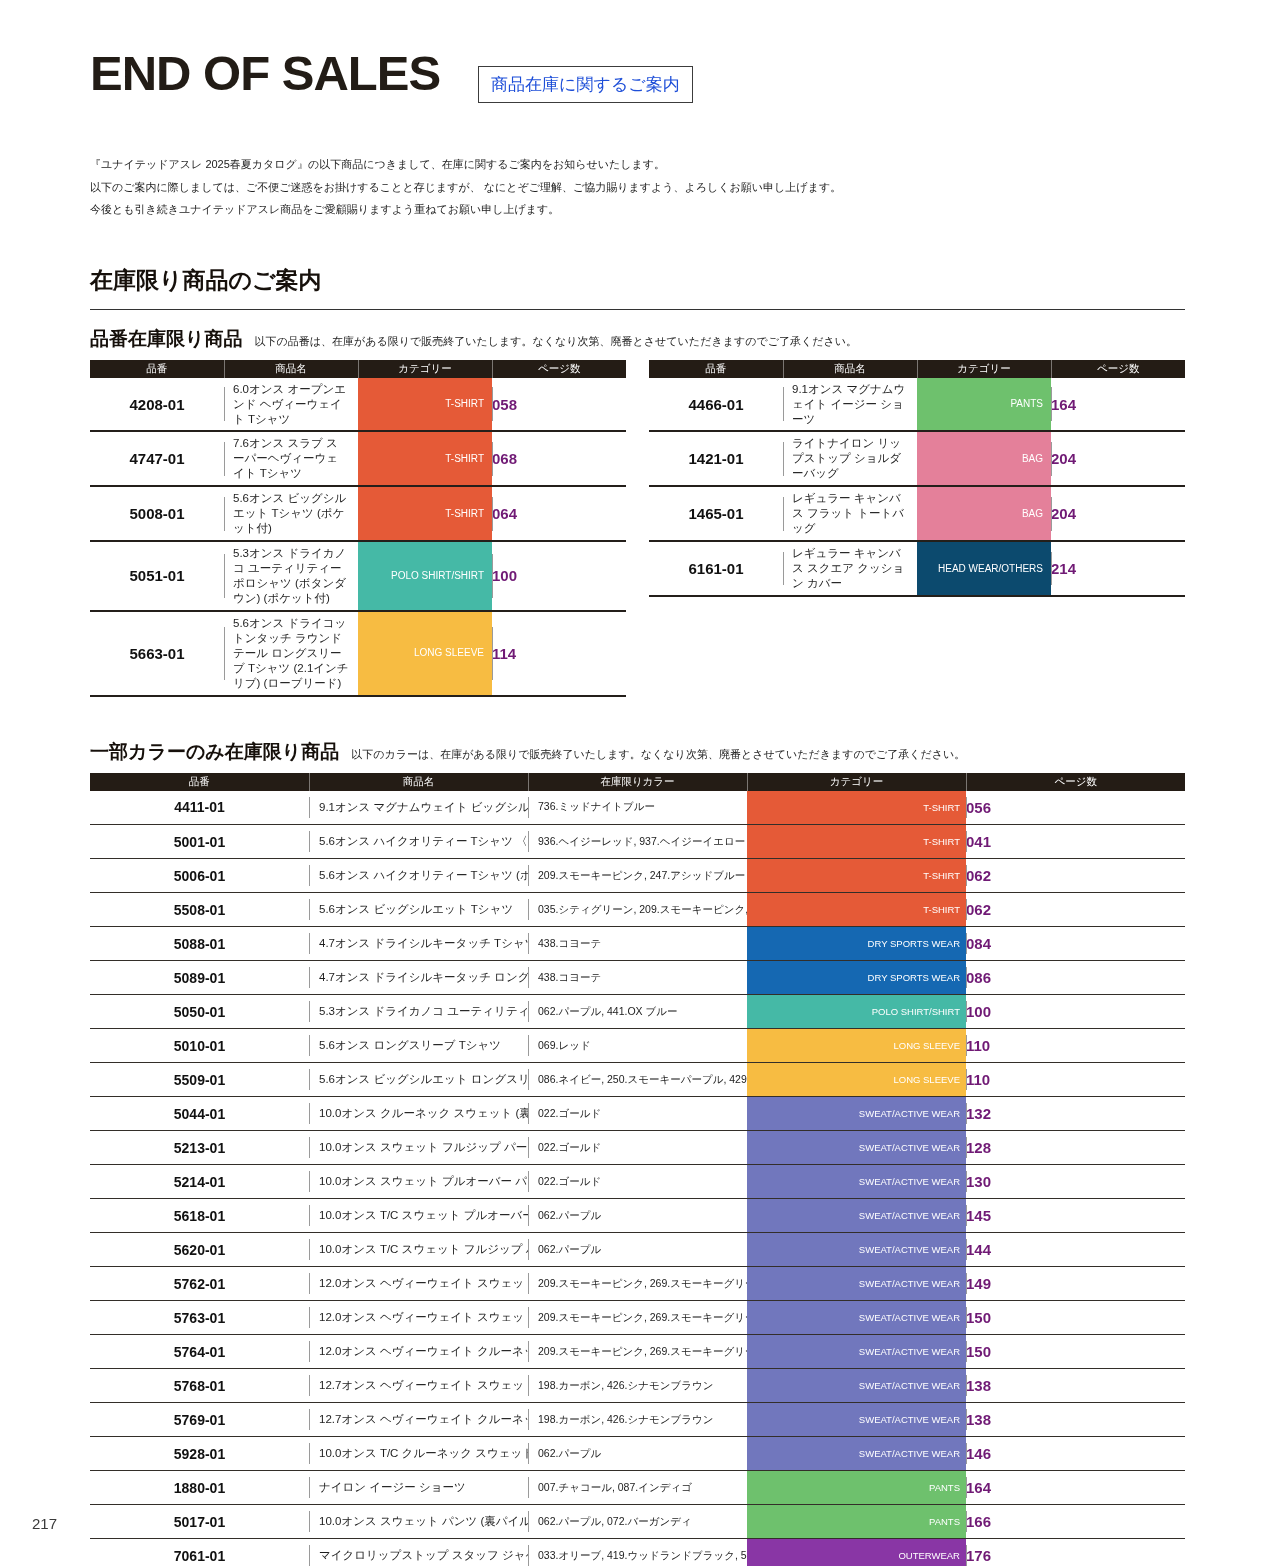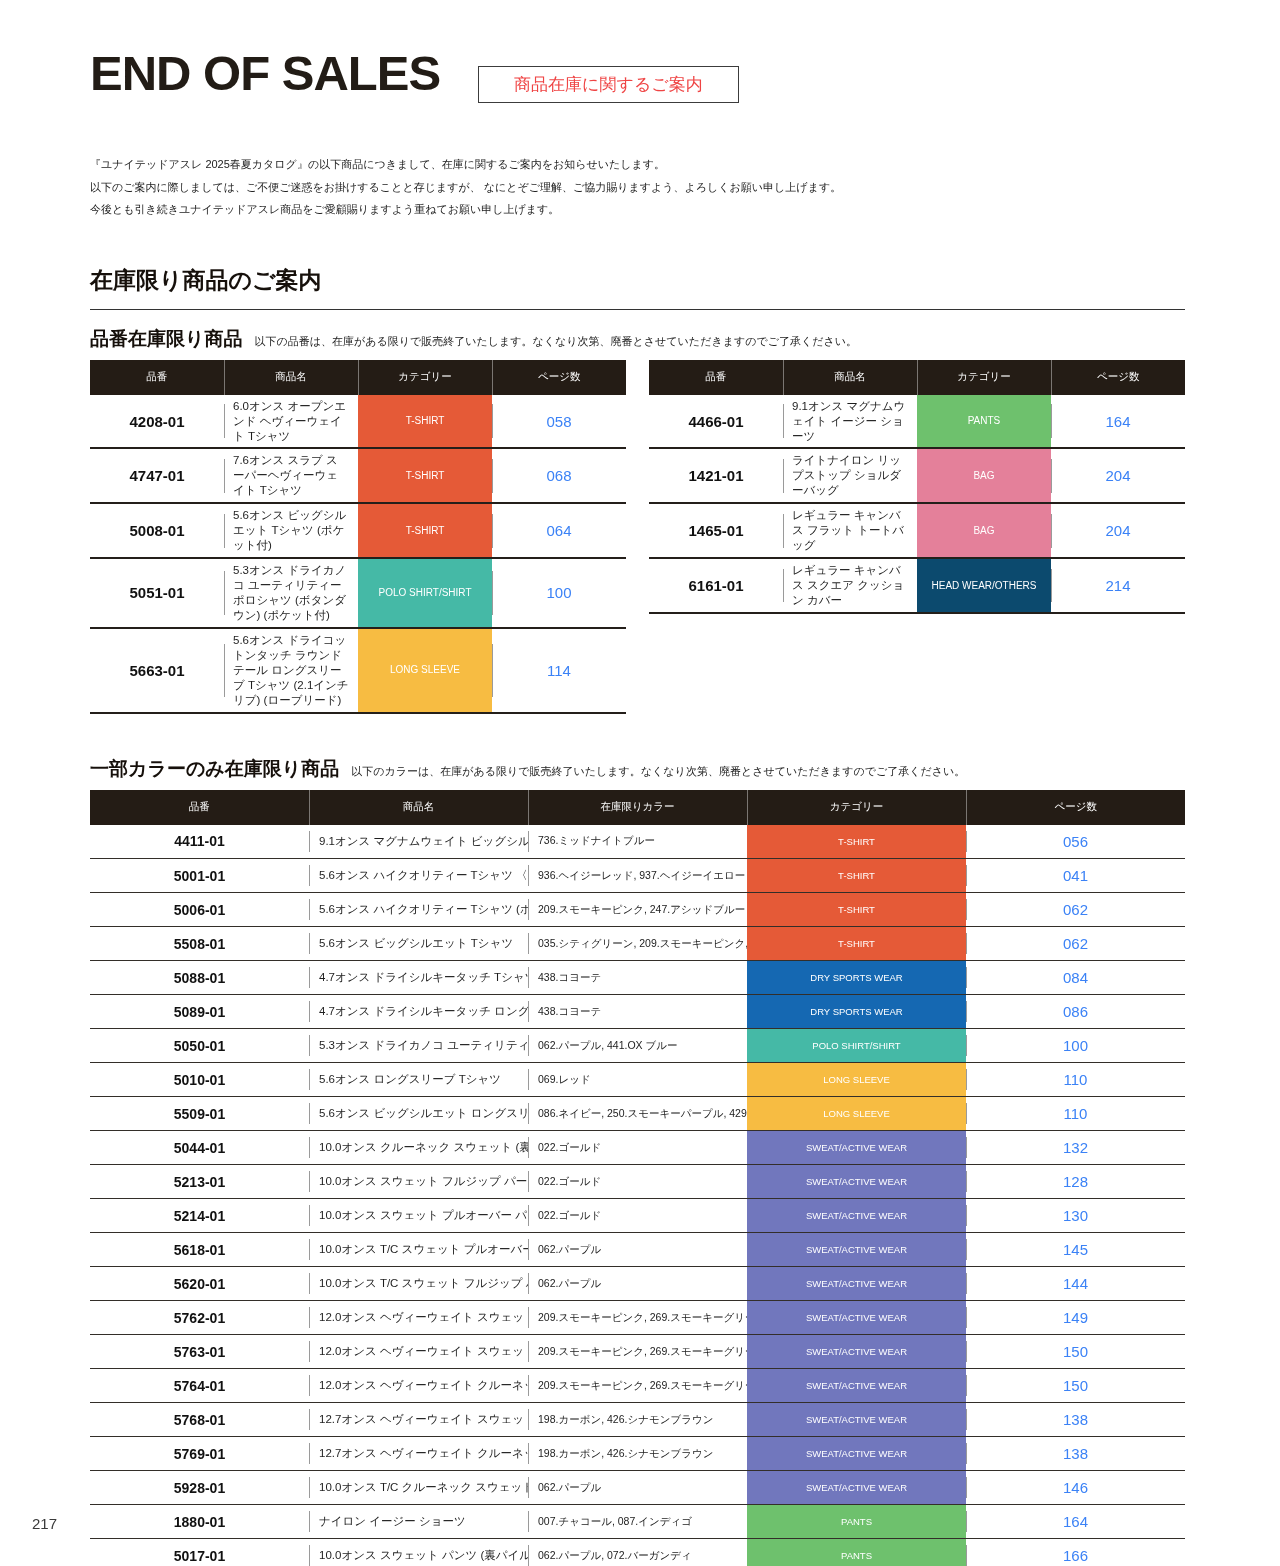--- a/index.html
+++ b/index.html
@@ -11,55 +11,55 @@
   }
   .content { padding:44px 95px 0 90px; }
 
   
   .hdr { display:flex; align-items:center; gap:38px; }
   .hdr h1 {
     font-size:49px; font-weight:bold; letter-spacing:-1px;
     color:#221c16; line-height:1;
   }
   .title-box {
-    border:1px solid #3c3c3c; padding:6px 35px; font-size:17px;
-    color:#ef4444; white-space:nowrap; margin-top:22px;
+    border:1px solid #3c3c3c; padding:6px 12px; font-size:17px;
+    color:#1d4ed8; white-space:nowrap; margin-top:22px;
   }
 
   
   .intro { margin-top:50px; font-size:11px; line-height:2.05; color:#222; }
 
   
   .section-title {
     margin-top:44px; font-size:23px; font-weight:bold; color:#16100b;
     padding-bottom:13px; border-bottom:1px solid #333;
   }
 
   
   .subhead { display:flex; align-items:baseline; gap:12px; margin-top:16px; }
   .subhead h3 { font-size:19px; font-weight:bold; color:#16100b; white-space:nowrap; }
   .subhead .note { font-size:11px; color:#222; }
 
   
   table { border-collapse:collapse; table-layout:fixed; }
   thead th {
     background:#241c15; color:#fff; font-weight:normal; font-size:10.5px;
-    height:35px; text-align:center; vertical-align:middle;
+    height:18px; text-align:center; vertical-align:middle;
   }
   thead th + th { border-left:1px solid rgba(255,255,255,.4); }
   tbody td { vertical-align:middle; }
   td.tick { position:relative; }
   td.tick::before {
     content:""; position:absolute; left:0; top:18%; height:64%;
     width:1px; background:#9a9a9a;
   }
   .c-code { text-align:center; font-weight:bold; color:#111; }
   .c-name { line-height:1.3; color:#1e1e1e;margin-left:48px; }
-  .c-cat  { color:#fff; text-align:center; line-height:1.18; }
-  .c-page { text-align:center; font-weight:normal; color:#3b82f6; }
+  .c-cat  { color:#fff; text-align:right; line-height:1.18; }
+  .c-page { font-weight:bold; color:#701a75; }
 
   
   .tables-row { display:flex; gap:23px; margin-top:8px; align-items:flex-start; }
   table.t1 { width:536px; }
   .t1 tbody td { border-bottom:2px solid #241f1a; height:33px; }
   .t1 .c-code { width:72px; font-size:15px; }
   .t1 .c-name { width:332px; font-size:11.5px; padding:4px 9px; }
   .t1 .c-cat  { width:81px; font-size:10px; padding:2px 8px; }
   .t1 .c-page { width:51px; font-size:15px; }
 

